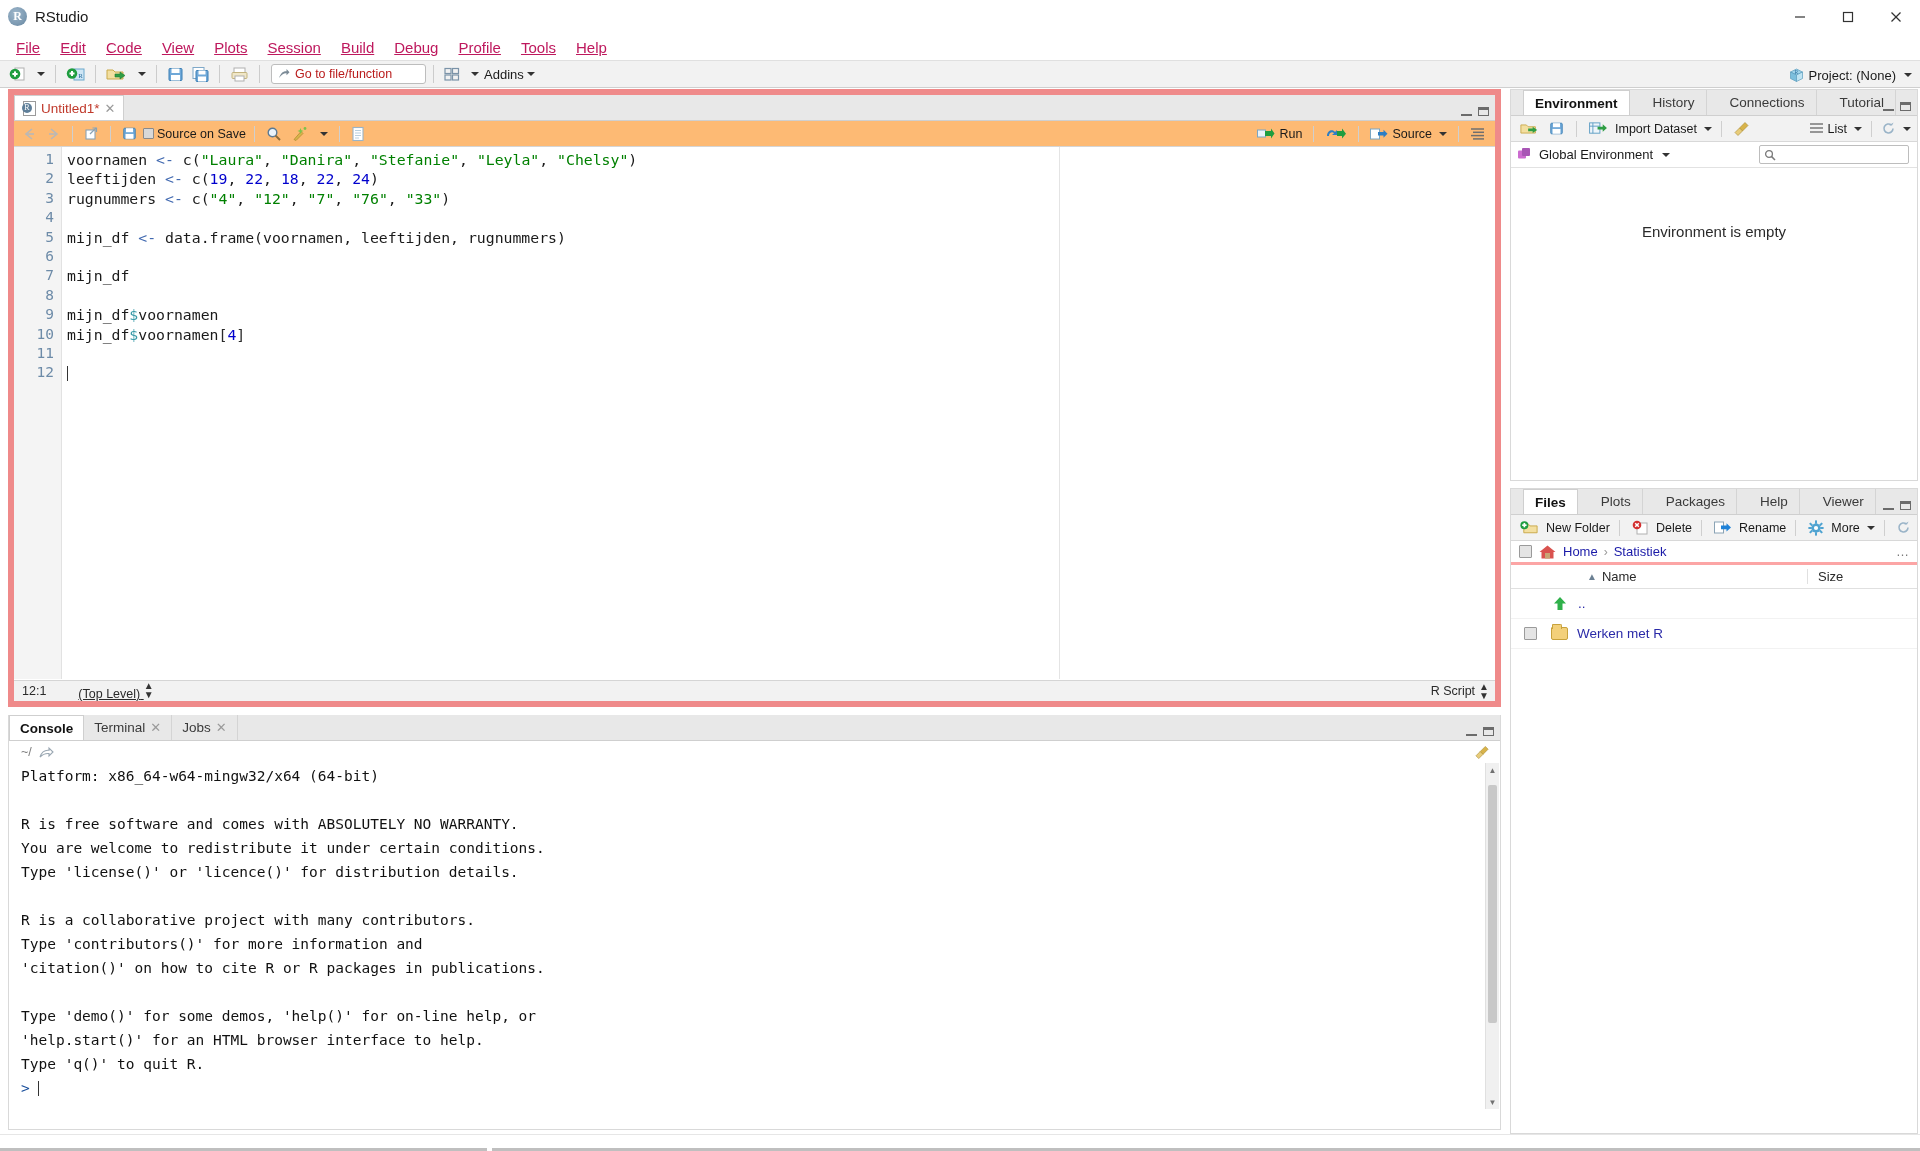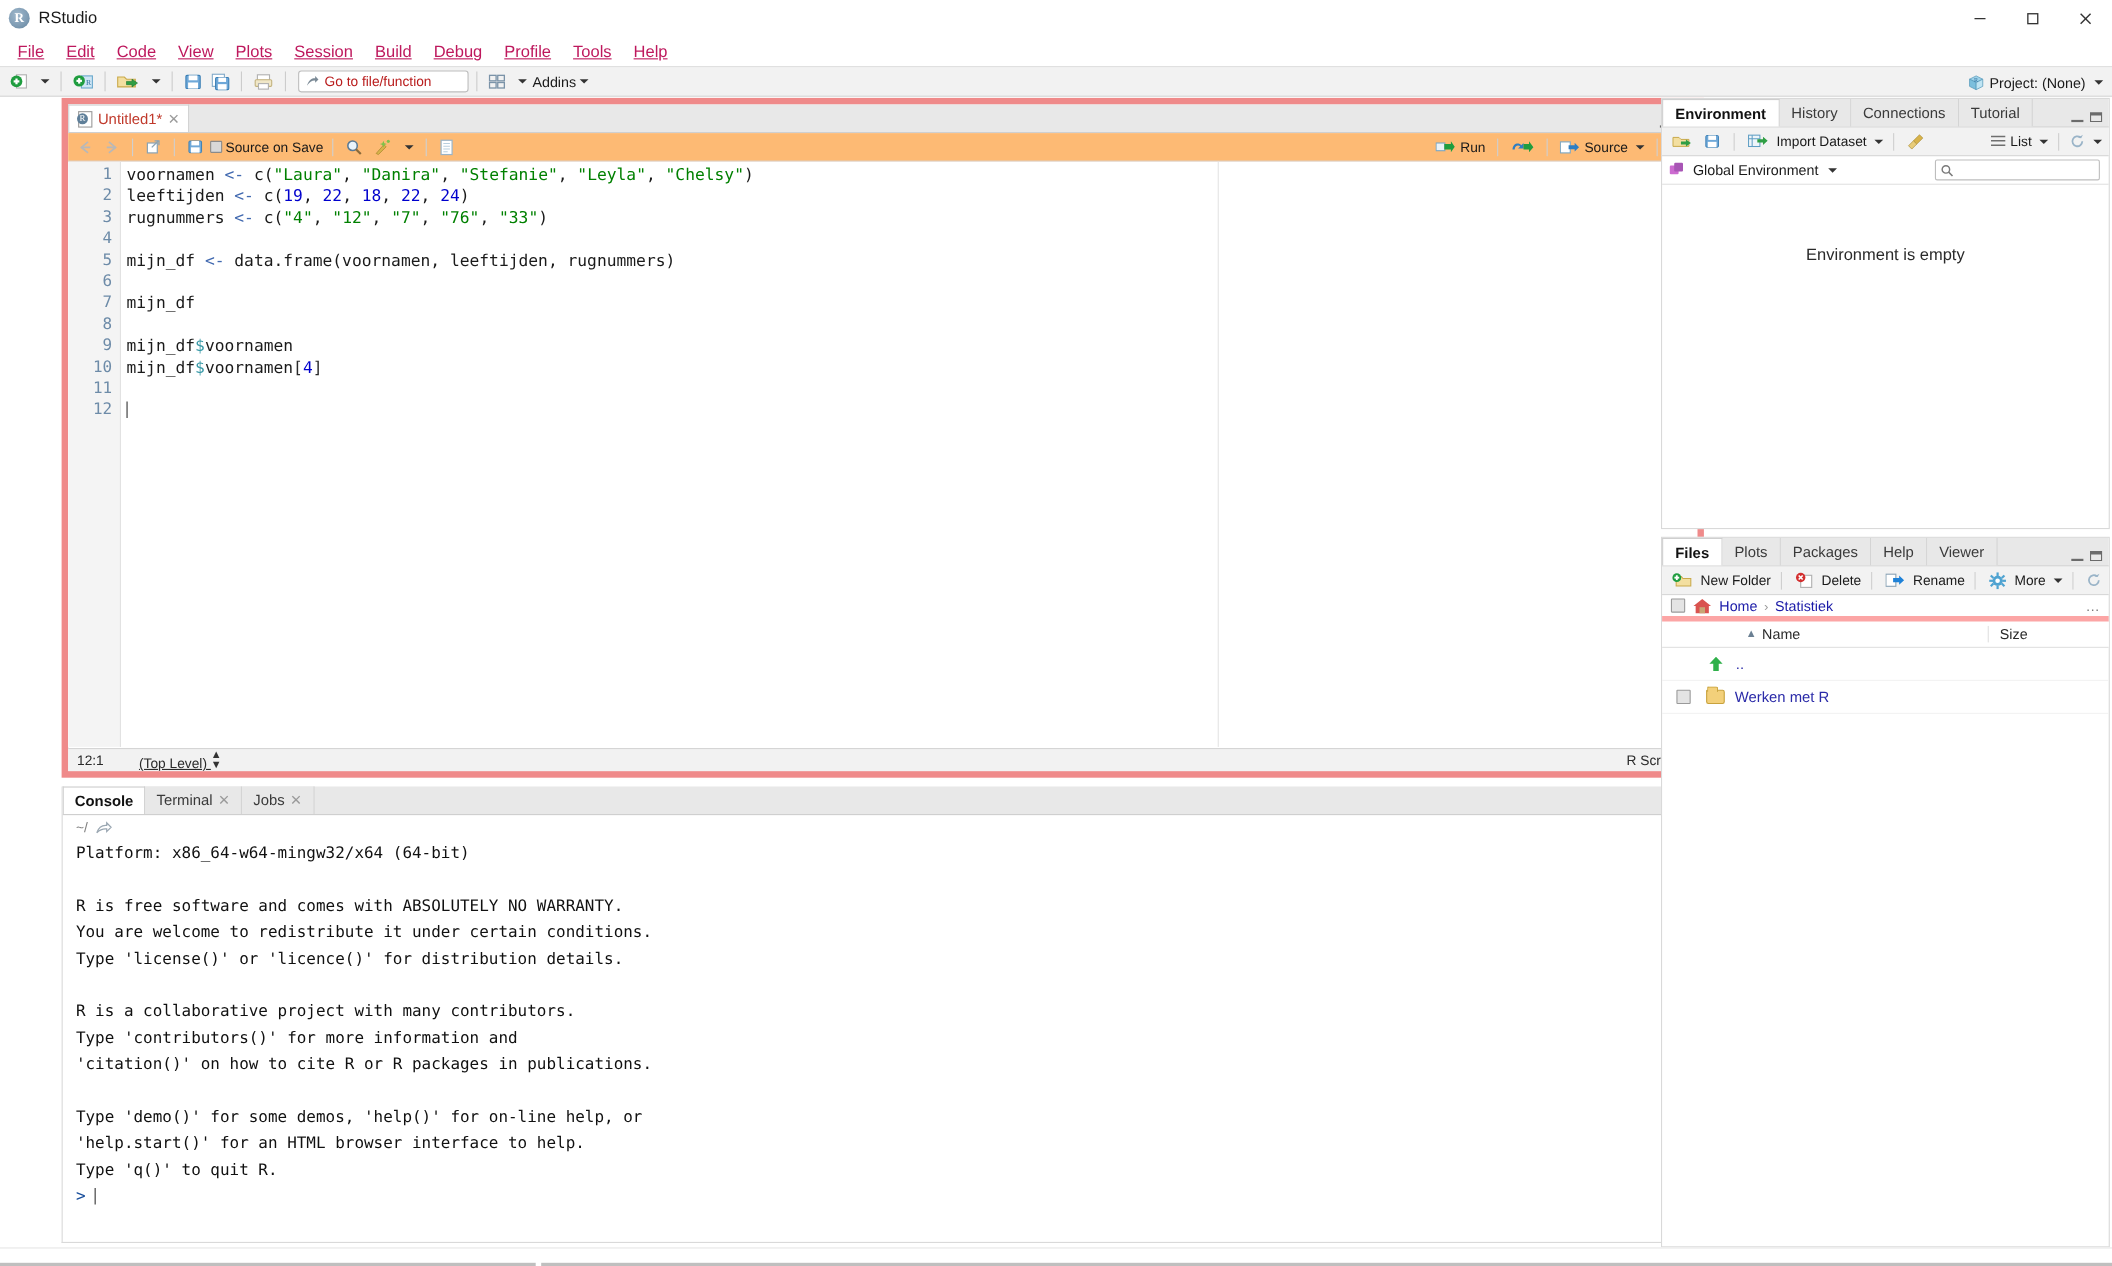--- a/index.html
+++ b/index.html
@@ -58,21 +58,21 @@
   .addins { font-size:13px;color:#1a1a1a; display:flex; align-items:center; }
   .project-area {
     position:absolute;right:8px;top:0;height:28px;display:flex;align-items:center;gap:5px;
     font-size:13px;color:#1a1a1a;
   }
 
   
   .workspace { position:absolute; left:0; top:88px; right:0; bottom:17px; background:#ffffff; }
 
   
-  .leftcol { position:absolute; left:0; top:0; width:1505px; bottom:4px;margin-left:48px; }
+  .leftcol { position:absolute; left:0; top:0; width:1505px; bottom:4px; }
   .rightcol { position:absolute; left:1510px; top:0; right:2px; bottom:0; }
 
   
   .source-pane {
     position:absolute; left:8px; top:1px; right:4px; height:618px;
     border:6px solid #ef8a8a; background:#ffffff;
   }
   .pane-tabs {
     height:26px; background:#e8e8e8; display:flex; align-items:flex-end;
     border-bottom:1px solid #cfcfcf; position:relative;
@@ -171,21 +171,21 @@
   
   .env-pane {
     position:absolute; left:0; top:1px; right:0; height:392px; background:#ffffff;
     border:1px solid #d9d9d9;
   }
   .files-pane {
     position:absolute; left:0; top:400px; right:0; bottom:0; background:#ffffff;
     border:1px solid #d9d9d9;
   }
   .rtabs { height:26px;background:#e8e8e8;display:flex;align-items:flex-end;border-bottom:1px solid #cfcfcf;position:relative; }
-  .rtab { height:25px;display:flex;align-items:center;padding:0 11px;font-size:13.5px;color:#3a3a3a;background:#e8e8e8;border-right:1px solid #d4d4d4; }
+  .rtab { height:25px;display:flex;align-items:center;padding:0 11px;font-size:13.5px;color:#3a3a3a;background:#e8e8e8;border-right:1px solid #d4d4d4;margin-left:12px; }
   .rtab.active { background:#ffffff;font-weight:bold;color:#111;border-top:1px solid #cfcfcf;border-left:1px solid #cfcfcf;border-right:1px solid #cfcfcf; }
   .rtoolbar {
     height:26px;background:#f2f2f2;border-bottom:1px solid #d8d8d8;
     display:flex;align-items:center;padding:0 6px;gap:4px;position:relative;
   }
   .rt-lbl { font-size:12.5px;color:#1a1a1a; }
   .rt-right { position:absolute;right:6px;display:flex;align-items:center;gap:4px; }
   .env-sub {
     height:26px;border-bottom:1px solid #e2e2e2;display:flex;align-items:center;
     padding:0 6px;gap:6px;position:relative;
@@ -193,21 +193,21 @@
   .searchbox {
     position:absolute;right:8px;width:150px;height:19px;background:#fff;
     border:1px solid #bdbdbd;border-radius:2px;display:flex;align-items:center;padding:0 4px;gap:4px;
   }
   .env-empty {
     display:flex;align-items:flex-start;justify-content:center;padding-top:55px;
     font-size:15px;color:#2a2a2a;
   }
   .fb-path {
     height:24px;display:flex;align-items:center;padding:0 6px;gap:6px;
-    border-bottom:5px solid #fca5a5;font-size:13px;position:relative;
+    border-bottom:3px solid #fca5a5;font-size:13px;position:relative;
   }
   .crumb { color:#1a1aa8; }
   .crumb-sep { color:#9a9a9a;font-size:12px; }
   .fb-header {
     height:24px;display:flex;align-items:center;border-bottom:1px solid #e0e0e0;
     font-size:13px;color:#2a2a2a;background:#ffffff;
   }
   .fb-row { height:30px;display:flex;align-items:center;font-size:13.5px;border-bottom:1px solid #f2f2f2; }
   .fb-chk { width:13px;height:13px;border:1px solid #9a9a9a;background:#e4e4e4;border-radius:1px;margin-left:13px; }
   .fb-name { color:#2a2aa8; }

